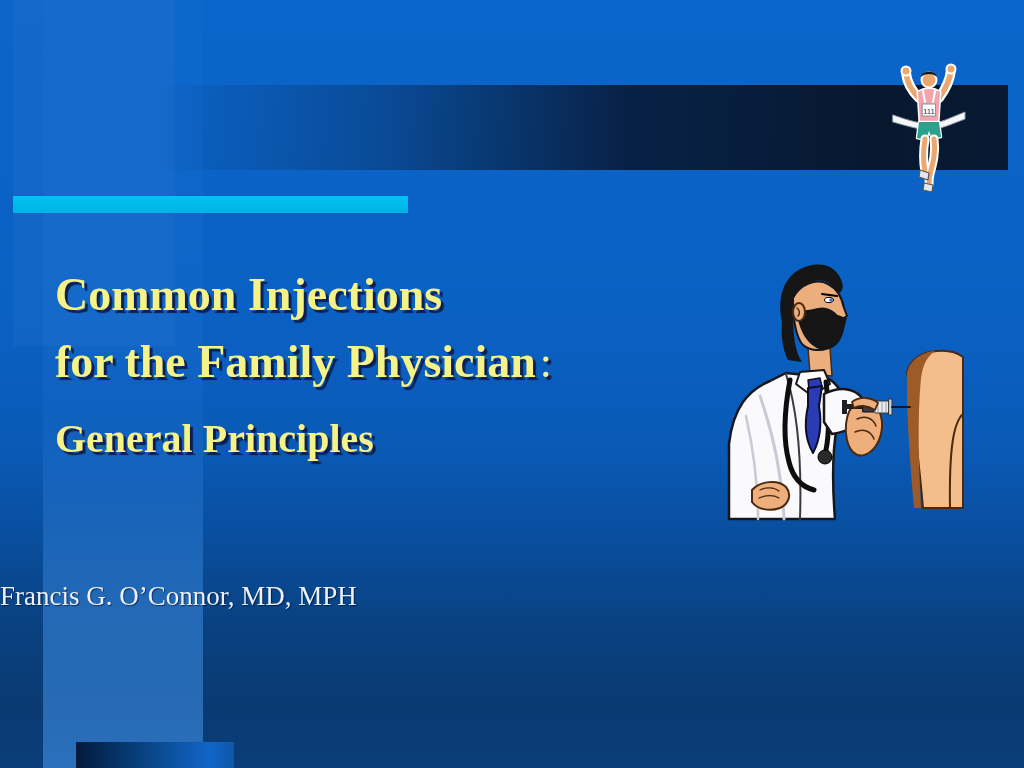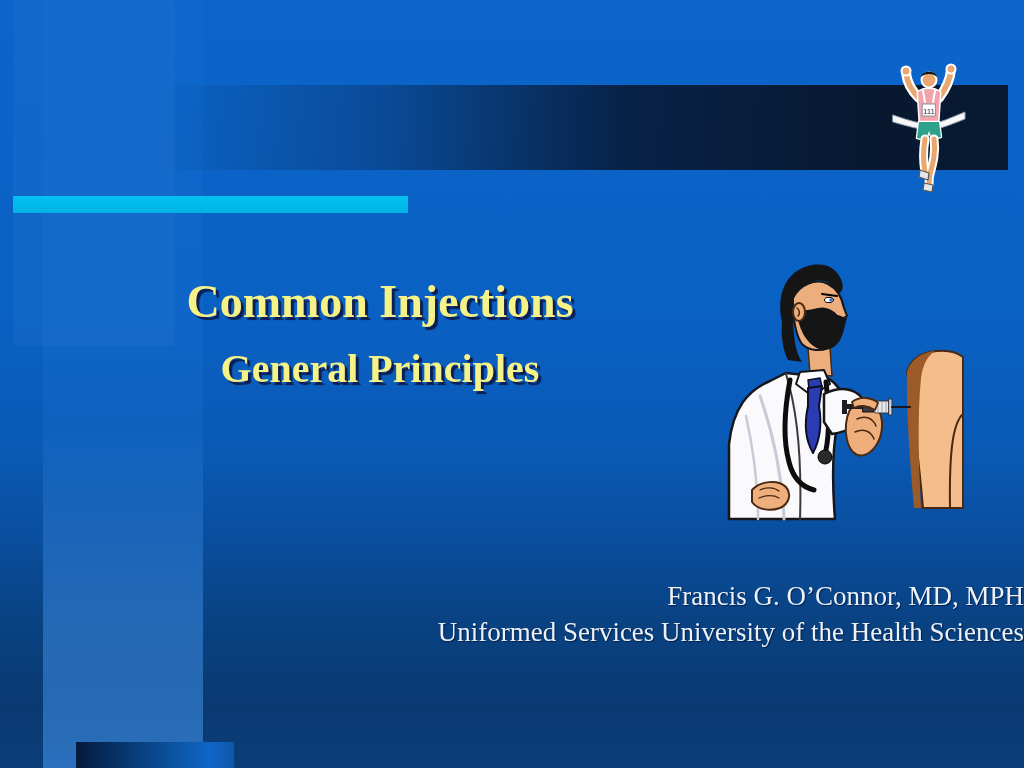--- a/index.html
+++ b/index.html
@@ -11,27 +11,27 @@
   .abs{position:absolute;}
   .stripe-a{left:13px;width:162px;top:0;height:45%;background:rgba(255,255,255,0.03);}
   .stripe-b{left:43px;width:160px;top:0;bottom:0;
     background:linear-gradient(180deg,rgba(62,148,244,0.05) 0%,rgba(62,148,244,0.10) 55%,rgba(72,158,250,0.42) 80%,rgba(72,158,250,0.52) 100%);}
   .dark-band{left:0;right:16px;top:85px;height:85px;
     background:linear-gradient(90deg,rgba(8,28,60,0) 15%,rgba(8,28,60,0.35) 38%,rgba(7,22,48,0.85) 62%,#07182F 88%,#081A33 100%);}
   .cyan-bar{left:13px;top:196px;width:395px;height:17px;
     background:linear-gradient(180deg,var(--cyan-accent,#00C2F2),#00B2E4);}
   .bottom-bar{left:76px;top:742px;width:158px;height:26px;
     background:linear-gradient(90deg,#041A3C 0%,#09498E 50%,#1166C8 85%,#0D57A8 100%);}
-  .title-block{left:55px;top:268px;width:650px;text-align:center;line-height:67px;
+  .title-block{left:55px;top:261px;width:650px;text-align:left;line-height:67px;
     color:var(--title-yellow,#F5F287);
     text-shadow:3px 3px 1px rgba(14,22,70,0.9);}
   .title-main{font-size:46px;font-weight:bold;}
   .title-colon{font-size:44px;font-weight:normal;}
   .title-sub{font-size:40px;font-weight:bold;}
-  .credits{left:0;top:578px;width:1024px;text-align:right;
+  .credits{left:0;top:578px;width:1024px;text-align:left;
     color:var(--credits-white,#EDF2F9);font-size:27px;line-height:36px;
     text-shadow:1px 1px 1px rgba(0,0,30,0.55);}
   svg{display:block;}
 </style>
 </head>
 <body>
 
 <div id="slide">
 
   <div class="abs stripe-a"></div>
@@ -62,20 +62,24 @@
         <path d="M33,77 C31,89 31,99 33,110" stroke="#E9A870" stroke-width="5" fill="none"></path>
         <path d="M42,77 C44,90 41,101 38,112 C37,116 37,120 37,123" stroke="#E9A870" stroke-width="5" fill="none"></path>
         <path d="M28,108 L37,111 L36,118 L27,115 Z" fill="#E3E6EA" stroke="#555555" stroke-width="1.2"></path>
         <path d="M32,121 L41,123 L40,130 L31,128 Z" fill="#E3E6EA" stroke="#555555" stroke-width="1.2"></path>
       </g>
     </svg>
   </div>
 
   <div class="abs title-block">
     <div class="title-main">Common Injections</div>
+    <div>
+      <span class="title-main">for the Family Physician</span>
+      <span class="title-colon">:</span>
+    </div>
     <div class="title-sub">General Principles</div>
   </div>
 
   <div class="abs" style="left:726px;top:256px;width:240px;height:265px;">
     <svg width="240" height="265" viewBox="0 0 240 265">
       <g stroke-linecap="round" stroke-linejoin="round">
 
         <path d="M181,116 C185,102 197,96 211,95 C223,94 232,97 237,101 L237,252 L197,252 C193,206 187,158 181,116 Z" fill="#F3BE8B" stroke="#4A2910" stroke-width="2"></path>
         <path d="M181,116 C185,102 197,96 209,95 C201,101 197,108 195,122 C191,162 193,212 195,252 L188,252 C184,205 180,152 181,116 Z" fill="#9C5B28"></path>
         <path d="M237,158 C228,166 223,190 224,252" fill="none" stroke="#4A2910" stroke-width="2"></path>
@@ -121,16 +125,15 @@
         <path d="M126,146 C134,140 146,141 152,147 L149,154 C141,149 133,149 128,152 Z" fill="#EFAF7D" stroke="#4A2910" stroke-width="1.8"></path>
 
         <path d="M26,234 C34,225 52,223 60,231 C66,238 63,248 54,252 C43,256 31,253 26,246 Z" fill="#EFAF7D" stroke="#4A2910" stroke-width="2"></path>
         <path d="M34,234 C40,231 48,231 53,235 M33,242 C40,239 48,239 53,242" stroke="#4A2910" stroke-width="1.3" fill="none"></path>
       </g>
     </svg>
   </div>
 
   <div class="abs credits">
     <div>Francis G. O’Connor, MD, MPH</div>
-    <div>Uniformed Services University of the Health Sciences</div>
   </div>
 
 </div>
 
 </body></html>

